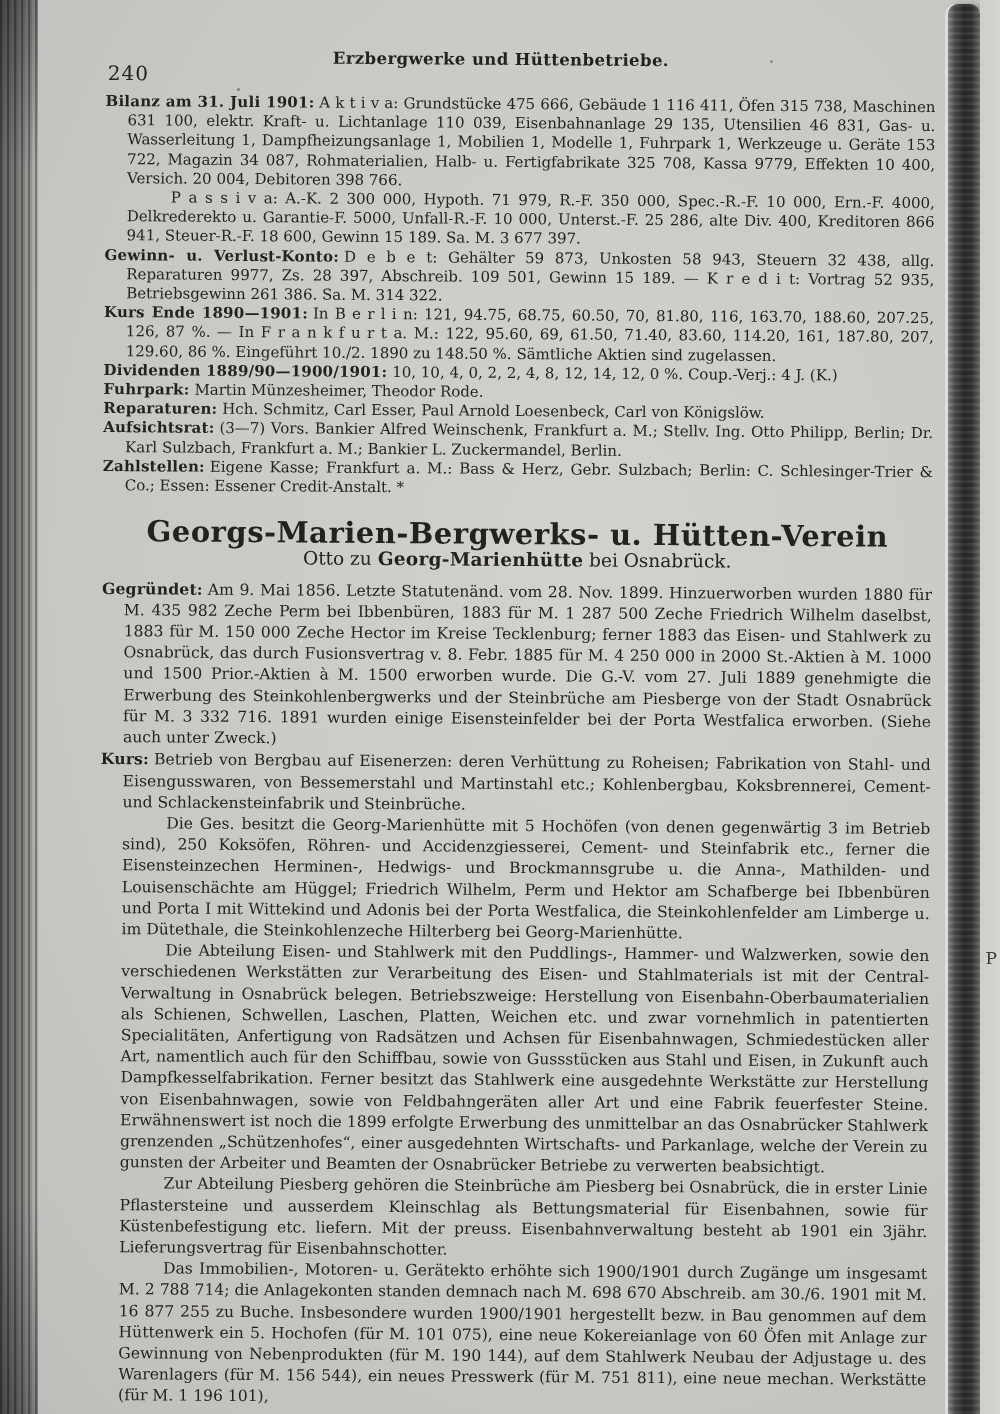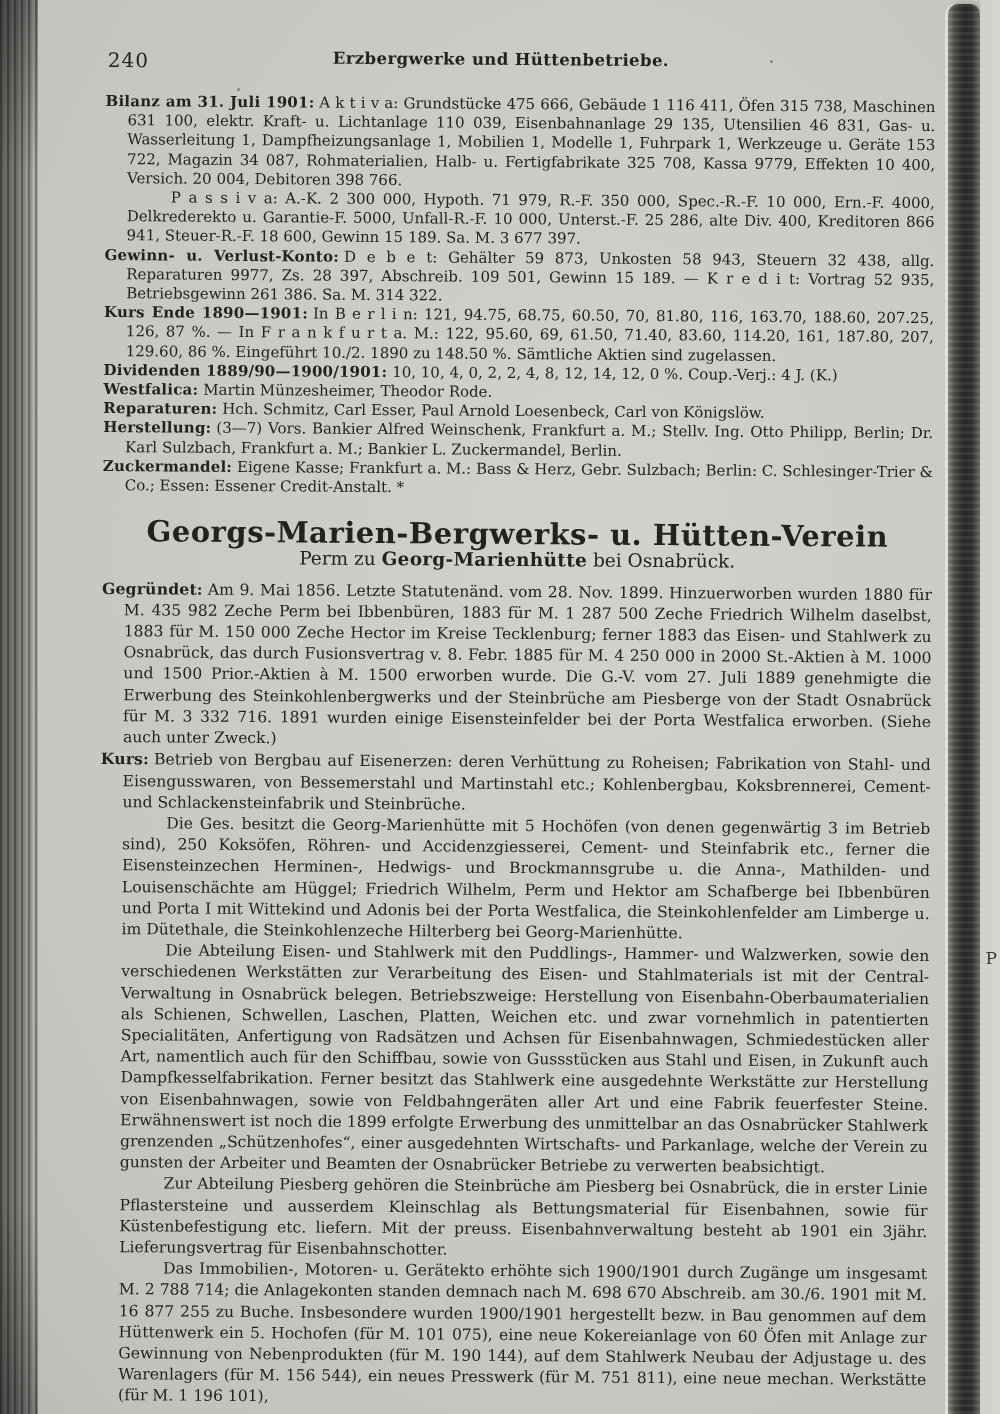--- a/index.html
+++ b/index.html
@@ -45,21 +45,21 @@
   .s1{left:237px;top:88px;width:3px;height:3px;background:rgba(60,58,54,.5);}
   .s2{left:770px;top:60px;width:3px;height:3px;background:rgba(60,58,54,.45);}
   .s3{left:560px;top:1180px;width:4px;height:3px;background:rgba(80,78,74,.35);}
   .s4{left:300px;top:640px;width:3px;height:3px;background:rgba(230,229,225,.8);}
 
   .content{
     position:absolute;left:106px;top:44px;width:830px;
     transform:rotate(0.42deg);transform-origin:0 0;
   }
   .header-row{position:relative;height:26px;margin-bottom:22px;}
-  .page-number{position:absolute;left:2px;top:4px;font-size:20px;letter-spacing:1px;}
+  .page-number{position:absolute;left:2px;top:17px;font-size:20px;letter-spacing:1px;}
   .running-title{
     position:absolute;left:0;right:40px;top:3px;text-align:center;
     font-weight:bold;font-size:16.5px;letter-spacing:.4px;
   }
 
   .sec1{font-size:15px;line-height:19.2px;}
   .sec2{font-size:15.6px;line-height:21.2px;}
   p.para{margin:0;text-align:justify;padding-left:22px;text-indent:-22px;}
   p.cont{margin:0;text-align:justify;padding-left:22px;text-indent:44px;}
   .lbl{font-weight:bold;padding-right:5px;letter-spacing:.2px;}
@@ -101,37 +101,37 @@
       <p class="para">
         <span class="lbl">Gewinn- u. Verlust-Konto:</span><span>D e b e t:  Gehälter 59 873, Unkosten 58 943, Steuern 32 438, allg. Reparaturen 9977, Zs. 28 397, Abschreib. 109 501, Gewinn 15 189. — K r e d i t:  Vortrag 52 935, Betriebsgewinn 261 386.  Sa. M. 314 322.</span>
       </p>
       <p class="para">
         <span class="lbl">Kurs Ende 1890—1901:</span><span>In B e r l i n:  121, 94.75, 68.75, 60.50, 70, 81.80, 116, 163.70, 188.60, 207.25, 126, 87 %. — In F r a n k f u r t  a. M.:  122, 95.60, 69, 61.50, 71.40, 83.60, 114.20, 161, 187.80, 207, 129.60, 86 %.  Eingeführt 10./2. 1890 zu 148.50 %.  Sämtliche Aktien sind zugelassen.</span>
       </p>
       <p class="para">
         <span class="lbl">Dividenden 1889/90—1900/1901:</span><span>10, 10, 4, 0, 2, 2, 4, 8, 12, 14, 12, 0 %.  Coup.-Verj.: 4 J. (K.)</span>
       </p>
       <p class="para">
-        <span class="lbl">Westfalica:</span><span>Martin Münzesheimer, Theodor Rode.</span>
+        <span class="lbl">Fuhrpark:</span><span>Martin Münzesheimer, Theodor Rode.</span>
       </p>
       <p class="para">
         <span class="lbl">Reparaturen:</span><span>Hch. Schmitz, Carl Esser, Paul Arnold Loesenbeck, Carl von Königslöw.</span>
       </p>
       <p class="para">
-        <span class="lbl">Herstellung:</span><span>(3—7) Vors. Bankier Alfred Weinschenk, Frankfurt a. M.; Stellv. Ing. Otto Philipp, Berlin; Dr. Karl Sulzbach, Frankfurt a. M.; Bankier L. Zuckermandel, Berlin.</span>
+        <span class="lbl">Aufsichtsrat:</span><span>(3—7) Vors. Bankier Alfred Weinschenk, Frankfurt a. M.; Stellv. Ing. Otto Philipp, Berlin; Dr. Karl Sulzbach, Frankfurt a. M.; Bankier L. Zuckermandel, Berlin.</span>
       </p>
       <p class="para">
-        <span class="lbl">Zuckermandel:</span><span>Eigene Kasse; Frankfurt a. M.: Bass &amp; Herz, Gebr. Sulzbach; Berlin: C. Schlesinger-Trier &amp; Co.; Essen: Essener Credit-Anstalt.    *</span>
+        <span class="lbl">Zahlstellen:</span><span>Eigene Kasse; Frankfurt a. M.: Bass &amp; Herz, Gebr. Sulzbach; Berlin: C. Schlesinger-Trier &amp; Co.; Essen: Essener Credit-Anstalt.    *</span>
       </p>
     </div>
 
     <div class="sec2">
       <p class="company-title">Georgs-Marien-Bergwerks- u. Hütten-Verein</p>
       <p class="company-seat">
-        <span>Perm zu </span><span class="seat-bold">Georg-Marienhütte</span><span> bei Osnabrück.</span>
+        <span>Otto zu </span><span class="seat-bold">Georg-Marienhütte</span><span> bei Osnabrück.</span>
       </p>
       <p class="para">
         <span class="lbl">Gegründet:</span><span>Am 9. Mai 1856.  Letzte Statutenänd. vom 28. Nov. 1899.  Hinzuerworben wurden 1880 für M. 435 982 Zeche Perm bei Ibbenbüren, 1883 für M. 1 287 500 Zeche Friedrich Wilhelm daselbst, 1883 für M. 150 000 Zeche Hector im Kreise Tecklenburg; ferner 1883 das Eisen- und Stahlwerk zu Osnabrück, das durch Fusionsvertrag v. 8. Febr. 1885 für M. 4 250 000 in 2000 St.-Aktien à M. 1000 und 1500 Prior.-Aktien à M. 1500 erworben wurde.  Die G.-V. vom 27. Juli 1889 genehmigte die Erwerbung des Steinkohlenbergwerks und der Steinbrüche am Piesberge von der Stadt Osnabrück für M. 3 332 716.  1891 wurden einige Eisensteinfelder bei der Porta Westfalica erworben.  (Siehe auch unter Zweck.)</span>
       </p>
       <p class="para">
         <span class="lbl">Kurs:</span><span>Betrieb von Bergbau auf Eisenerzen: deren Verhüttung zu Roheisen; Fabrikation von Stahl- und Eisengusswaren, von Bessemerstahl und Martinstahl etc.; Kohlenbergbau, Koksbrennerei, Cement- und Schlackensteinfabrik und Steinbrüche.</span>
       </p>
       <p class="cont">
         <span>Die Ges. besitzt die Georg-Marienhütte mit 5 Hochöfen (von denen gegenwärtig 3 im Betrieb sind), 250 Koksöfen, Röhren- und Accidenzgiesserei, Cement- und Steinfabrik etc., ferner die Eisensteinzechen Herminen-, Hedwigs- und Brockmannsgrube u. die Anna-, Mathilden- und Louisenschächte am Hüggel; Friedrich Wilhelm, Perm und Hektor am Schafberge bei Ibbenbüren und Porta I mit Wittekind und Adonis bei der Porta Westfalica, die Steinkohlenfelder am Limberge u. im Dütethale, die Steinkohlenzeche Hilterberg bei Georg-Marienhütte.</span>
       </p>

